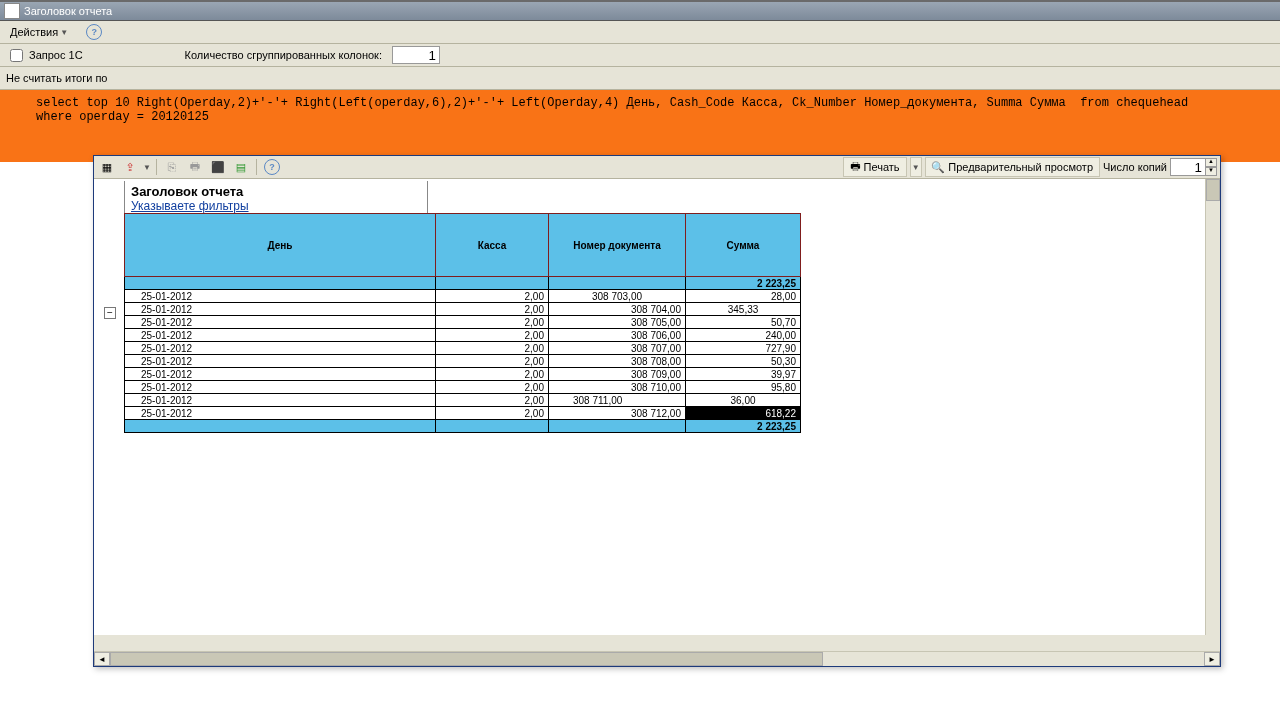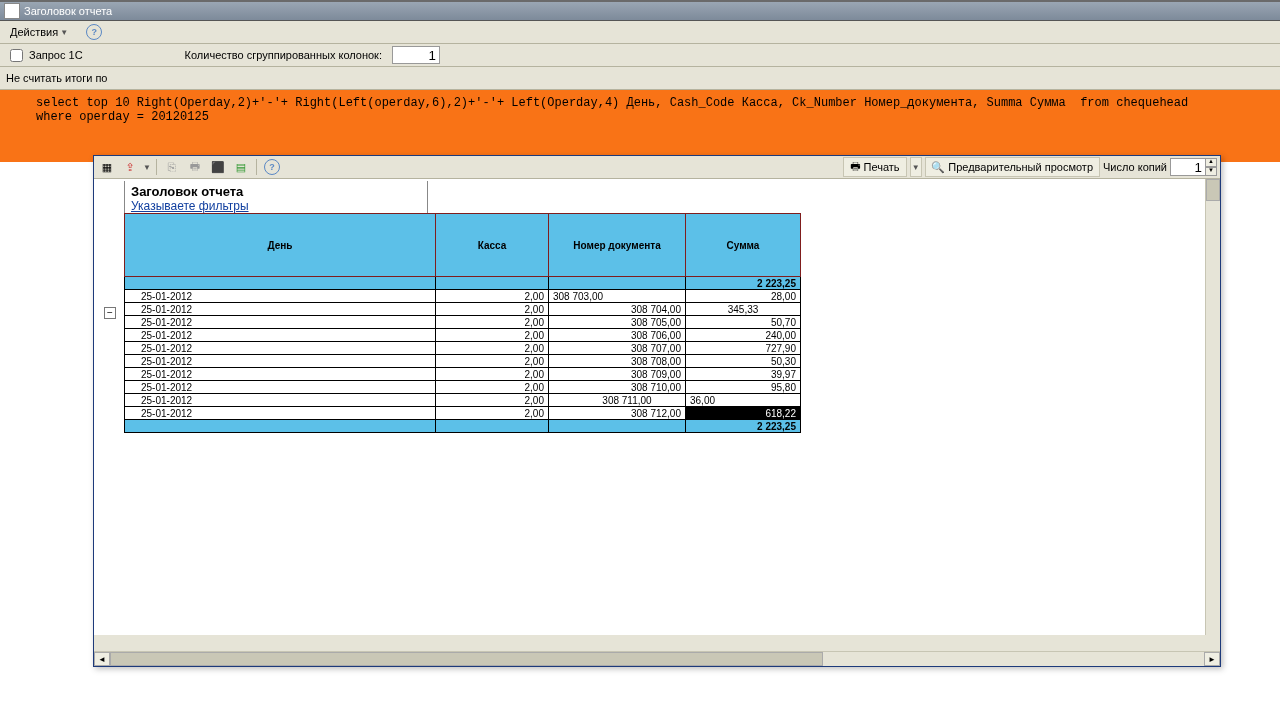--- a/index.html
+++ b/index.html
@@ -151,21 +151,21 @@
         <tbody id="rpt-body">
               <tr class="grp">
                 <td class="colw1"></td>
                 <td class="colw2"></td>
                 <td class="colw3"></td>
                 <td class="colw4">2 223,25</td>
               </tr>
               <tr>
                 <td class="colw1" style="padding-left: 16px; text-align: left;">25-01-2012</td>
                 <td class="colw2" style="text-align: right;">2,00</td>
-                <td class="colw3" style="text-align: left; margin-left: 16px;">308 703,00</td>
+                <td class="colw3" style="text-align: center; margin-left: 16px;">308 703,00</td>
                 <td class="colw4" style="text-align: right;">28,00</td>
               </tr>
               <tr>
                 <td class="colw1" style="padding-left: 16px; text-align: left;">25-01-2012</td>
                 <td class="colw2" style="text-align: right;">2,00</td>
                 <td class="colw3" style="text-align: right;">308 704,00</td>
                 <td class="colw4" style="text-align: center;">345,33</td>
               </tr>
               <tr>
                 <td class="colw1" style="padding-left: 16px; text-align: left;">25-01-2012</td>
@@ -199,22 +199,22 @@
               </tr>
               <tr>
                 <td class="colw1" style="padding-left: 16px; text-align: left;">25-01-2012</td>
                 <td class="colw2" style="text-align: right;">2,00</td>
                 <td class="colw3" style="text-align: right;">308 710,00</td>
                 <td class="colw4" style="text-align: right;">95,80</td>
               </tr>
               <tr>
                 <td class="colw1" style="padding-left: 16px; text-align: left;">25-01-2012</td>
                 <td class="colw2" style="text-align: right;">2,00</td>
-                <td class="colw3" style="text-align: center; padding-left: 24px;">308 711,00</td>
-                <td class="colw4" style="text-align: left;">36,00</td>
+                <td class="colw3" style="text-align: left; padding-left: 24px;">308 711,00</td>
+                <td class="colw4" style="text-align: center;">36,00</td>
               </tr>
               <tr class="last-sel">
                 <td class="colw1" style="padding-left: 16px; text-align: left;">25-01-2012</td>
                 <td class="colw2" style="text-align: right;">2,00</td>
                 <td class="colw3" style="text-align: right; padding-left: 24px;">308 712,00</td>
                 <td class="colw4" style="text-align: right;">618,22</td>
               </tr>
               <tr class="bfoot">
                 <td class="colw1"></td>
                 <td class="colw2"></td>

